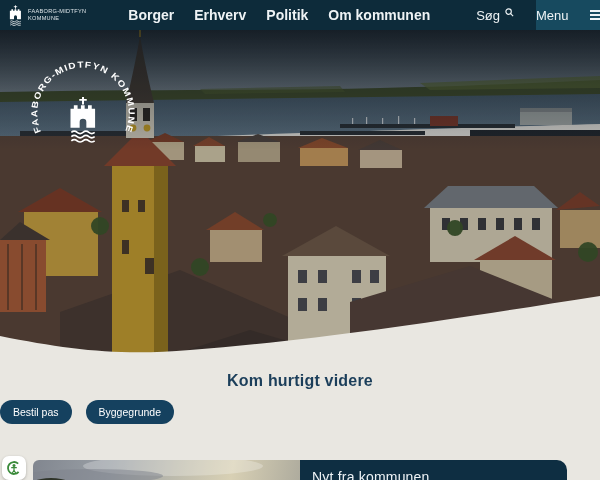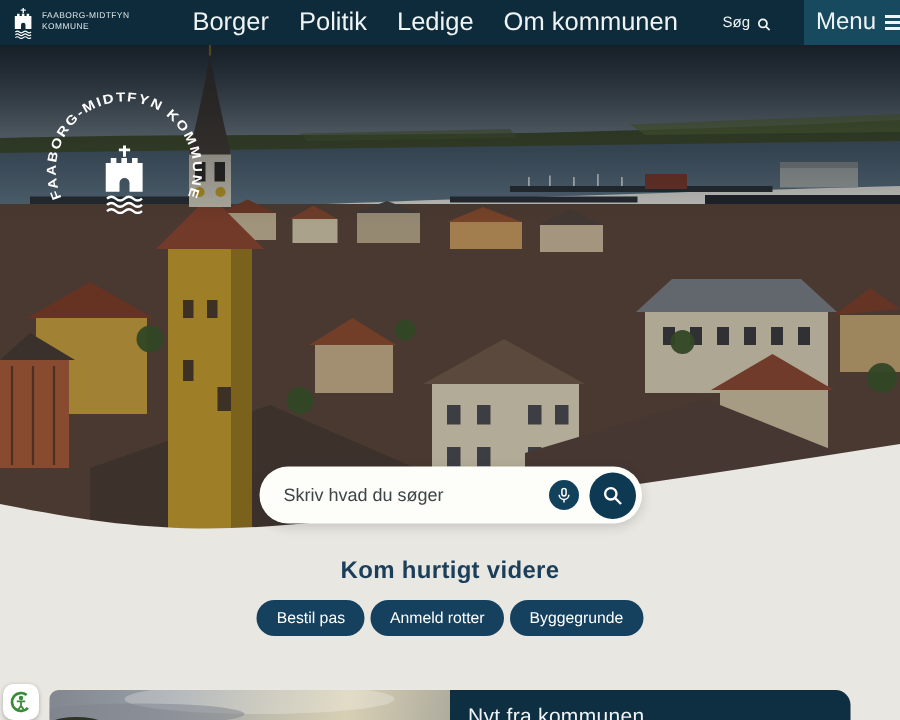--- a/index.html
+++ b/index.html
@@ -9,44 +9,44 @@
   *{margin:0;padding:0;box-sizing:border-box;}
   html,body{width:600px;height:480px;overflow:hidden;}
   body{font-family:"Liberation Sans",sans-serif;background:var(--cream);}
   .page{position:relative;width:600px;height:480px;background:var(--cream);overflow:hidden;}
 
   
   .topbar{position:relative;z-index:5;display:flex;align-items:center;height:30px;background:var(--topbar);color:#eef3f5;}
   .brand{display:flex;align-items:center;gap:5px;margin-left:8px;cursor:pointer;}
   .brand .crest{width:15px;height:21px;}
   .brand-text{display:flex;flex-direction:column;line-height:1.25;font-size:5.6px;letter-spacing:.3px;color:#dfe7ea;}
-  .navlinks{display:flex;gap:20px;margin-left:42px;font-size:17px;}
+  .navlinks{display:flex;gap:20px;margin-left:42px;font-size:14px;font-weight:bold;}
   .navlinks span{cursor:pointer;white-space:nowrap;color:#eef3f5;}
-  .sog{display:flex;align-items:flex-end;gap:5px;margin-left:auto;margin-right:22px;font-size:10px;cursor:pointer;}
-  .menu-btn{display:flex;align-items:center;justify-content:flex-end;gap:6px;width:64px;height:30px;background:var(--menu-bg);font-size:16px;cursor:pointer;}
+  .sog{display:flex;align-items:flex-start;gap:5px;margin-left:auto;margin-right:22px;font-size:13px;cursor:pointer;}
+  .menu-btn{display:flex;align-items:center;justify-content:space-between;gap:6px;width:64px;height:30px;background:var(--menu-bg);font-size:13px;cursor:pointer;}
   .hamburger{display:flex;flex-direction:column;gap:2.5px;}
   .hamburger i{display:block;width:10px;height:1.4px;background:#eef3f5;}
 
   
   .hero{position:relative;width:600px;height:332px;margin-top:0;}
   .hero-svg{position:absolute;inset:0;display:block;}
   .seal{position:absolute;left:27px;top:27px;width:112px;height:112px;pointer-events:none;}
   .seal text{font-family:"Liberation Sans",sans-serif;font-size:9.3px;font-weight:bold;letter-spacing:1.1px;fill:#fff;}
 
   .searchbar{position:absolute;left:173px;top:281px;width:255px;height:38px;background:#fdfdfa;border-radius:19px;
     display:flex;align-items:center;box-shadow:0 2px 8px rgba(30,40,50,.18);z-index:4;}
   .searchbar input{flex:1;border:none;outline:none;background:transparent;margin-left:16px;font-size:12px;color:#31383c;font-family:"Liberation Sans",sans-serif;}
   .searchbar input::placeholder{color:#3d4549;opacity:1;}
   .mic-btn{width:20px;height:20px;border-radius:50%;background:#12415c;border:none;display:flex;align-items:center;justify-content:center;cursor:pointer;flex:0 0 auto;margin-right:7px;}
   .search-btn{width:31px;height:31px;border-radius:50%;background:var(--navy-dark);border:none;display:flex;align-items:center;justify-content:center;cursor:pointer;flex:0 0 auto;margin-right:4px;}
 
   
   .quick{position:relative;z-index:3;text-align:center;}
   .quick h2{margin-top:10px;font-size:16px;font-weight:bold;color:var(--heading);letter-spacing:.2px;}
-  .pills{display:flex;justify-content:center;gap:4px;margin-top:10px;}
+  .pills{display:flex;justify-content:flex-start;gap:14px;margin-top:10px;}
   .pill{height:24px;padding:0 13px;border:none;border-radius:12px;background:var(--navy);color:#fff;
     font-size:10.5px;font-family:"Liberation Sans",sans-serif;cursor:pointer;white-space:nowrap;}
 
   
   .news-card{display:flex;margin:36px 33px 0 33px;height:70px;}
   .news-img{position:relative;width:267px;border-radius:6px 0 0 0;overflow:hidden;
     background:linear-gradient(100deg,#81868f 0%,#9aa0a6 28%,#c2bfae 55%,#d8d0b4 72%,#a9a79b 100%);}
   .news-img svg{position:absolute;inset:0;}
   .news-panel{flex:1;background:var(--news-panel);border-radius:0 10px 0 0;padding:9px 0 0 12px;}
   .news-panel h3{font-size:14px;font-weight:normal;color:#eef3f6;letter-spacing:.2px;}
@@ -79,22 +79,22 @@
       <svg class="crest" viewBox="0 0 40 56">
           <use href="#crest"></use>
         </svg>
       <div class="brand-text">
         <span>FAABORG-MIDTFYN</span>
         <span>KOMMUNE</span>
       </div>
     </div>
     <nav class="navlinks">
       <span>Borger</span>
+      <span>Erhverv</span>
       <span>Politik</span>
-      <span>Ledige</span>
       <span>Om kommunen</span>
     </nav>
     <div class="sog">
       <span>Søg</span>
       <svg width="9" height="9" viewBox="0 0 10 10">
         <circle cx="4" cy="4" r="3" fill="none" stroke="#eef3f5" stroke-width="1.3"></circle>
         <path d="M6.3,6.3 L9,9" stroke="#eef3f5" stroke-width="1.3"></path>
       </svg>
     </div>
     <div class="menu-btn">
@@ -239,43 +239,26 @@
     </svg>
 
     <svg class="seal" viewBox="0 0 120 120">
       <defs>
           <path id="sealArc" d="M16,82 A49,49 0 1 1 104,82" fill="none"></path>
         </defs>
       <text><textPath href="#sealArc" startOffset="2" textLength="194" lengthAdjust="spacingAndGlyphs">FAABORG-MIDTFYN KOMMUNE</textPath></text>
       <use href="#crest" x="42" y="42" width="36" height="50"></use>
     </svg>
 
-    <div class="searchbar">
-      <input type="text" placeholder="Skriv hvad du søger" style="">
-      <button class="mic-btn">
-        <svg width="10" height="11" viewBox="0 0 10 11">
-          <rect x="3.6" y="0.6" width="2.8" height="5" rx="1.4" fill="none" stroke="#fff" stroke-width="1"></rect>
-          <path d="M1.8,4.8 a3.2,3.2 0 0 0 6.4,0" fill="none" stroke="#fff" stroke-width="1"></path>
-          <line x1="5" y1="8" x2="5" y2="10" stroke="#fff" stroke-width="1"></line>
-        </svg>
-      </button>
-      <button class="search-btn">
-        <svg width="13" height="13" viewBox="0 0 13 13">
-          <circle cx="5.2" cy="5.2" r="3.8" fill="none" stroke="#fff" stroke-width="1.6"></circle>
-          <line x1="8.1" y1="8.1" x2="12" y2="12" stroke="#fff" stroke-width="1.6"></line>
-        </svg>
-      </button>
-    </div>
   </section>
 
   <section class="quick">
     <h2>Kom hurtigt videre</h2>
     <div class="pills">
       <button class="pill">Bestil pas</button>
-      <button class="pill">Anmeld rotter</button>
       <button class="pill">Byggegrunde</button>
     </div>
   </section>
 
   <section class="news-card">
     <div class="news-img">
       <svg viewBox="0 0 267 70" width="267" height="70" preserveAspectRatio="none">
         <ellipse cx="140" cy="6" rx="90" ry="10" fill="#ffffff" opacity=".25"></ellipse>
         <ellipse cx="60" cy="16" rx="70" ry="7" fill="#7d828c" opacity=".5"></ellipse>
         <ellipse cx="18" cy="30" rx="26" ry="12" fill="#2e3328"></ellipse>

